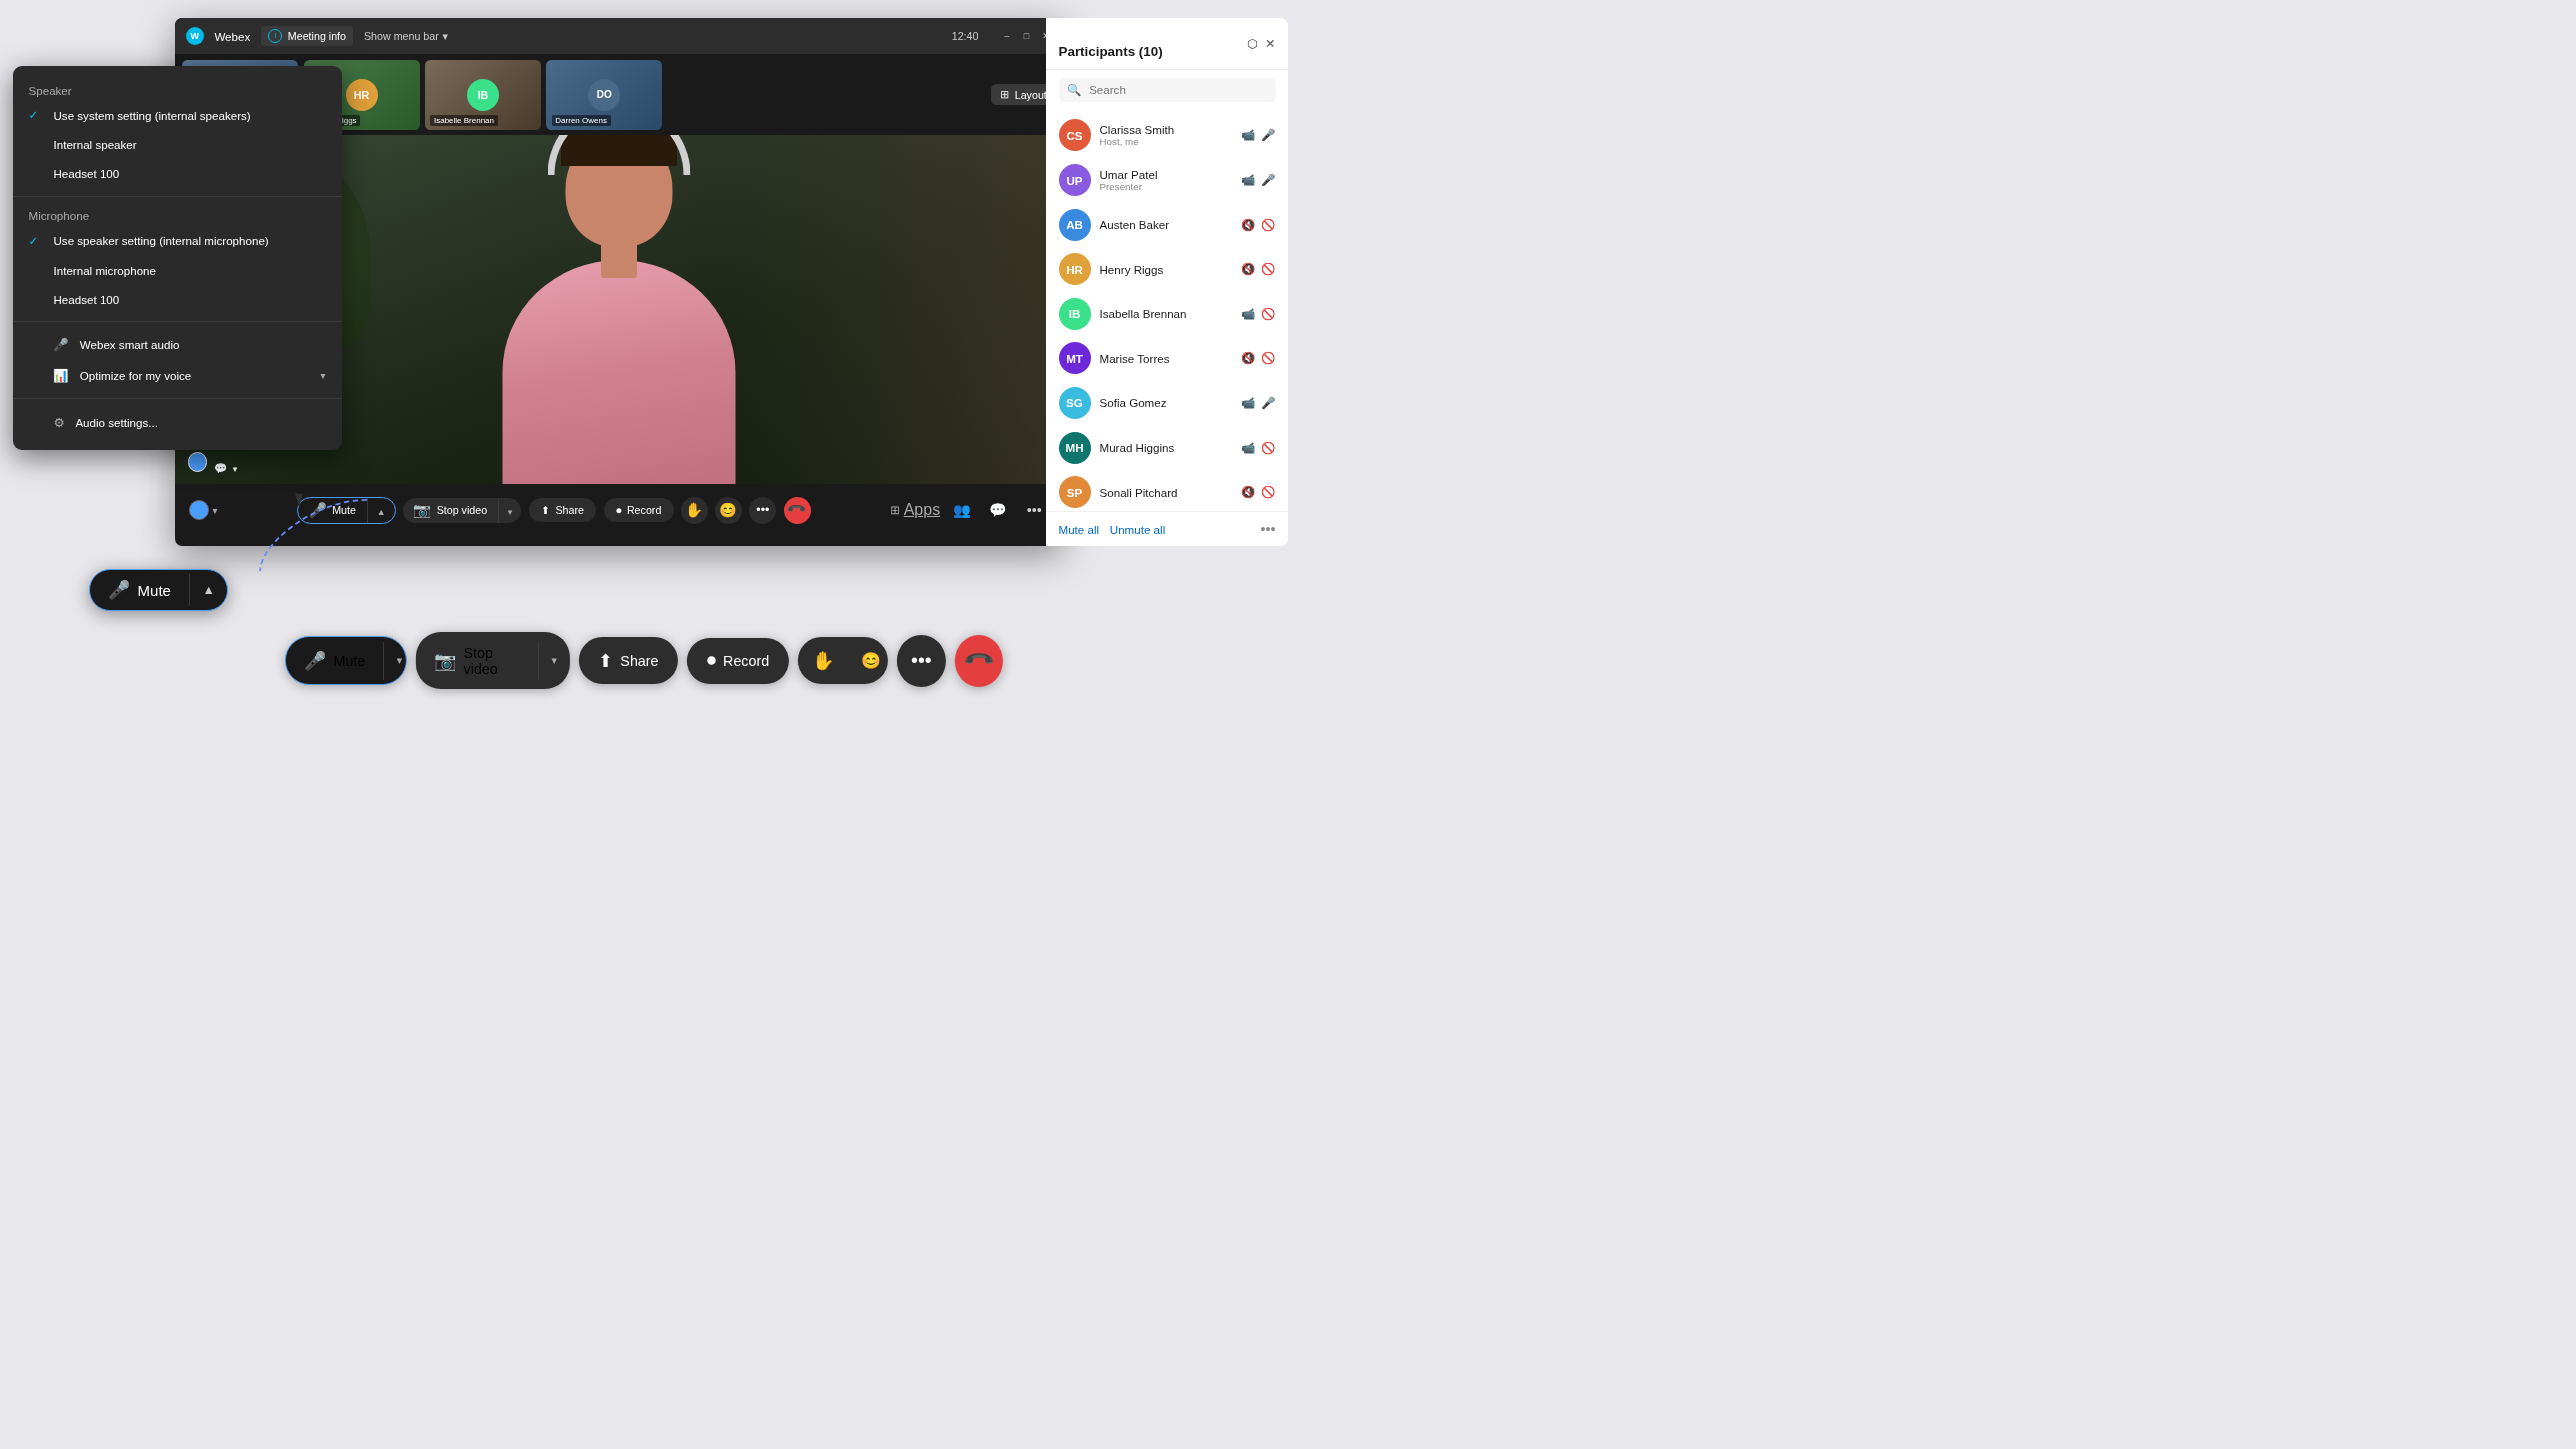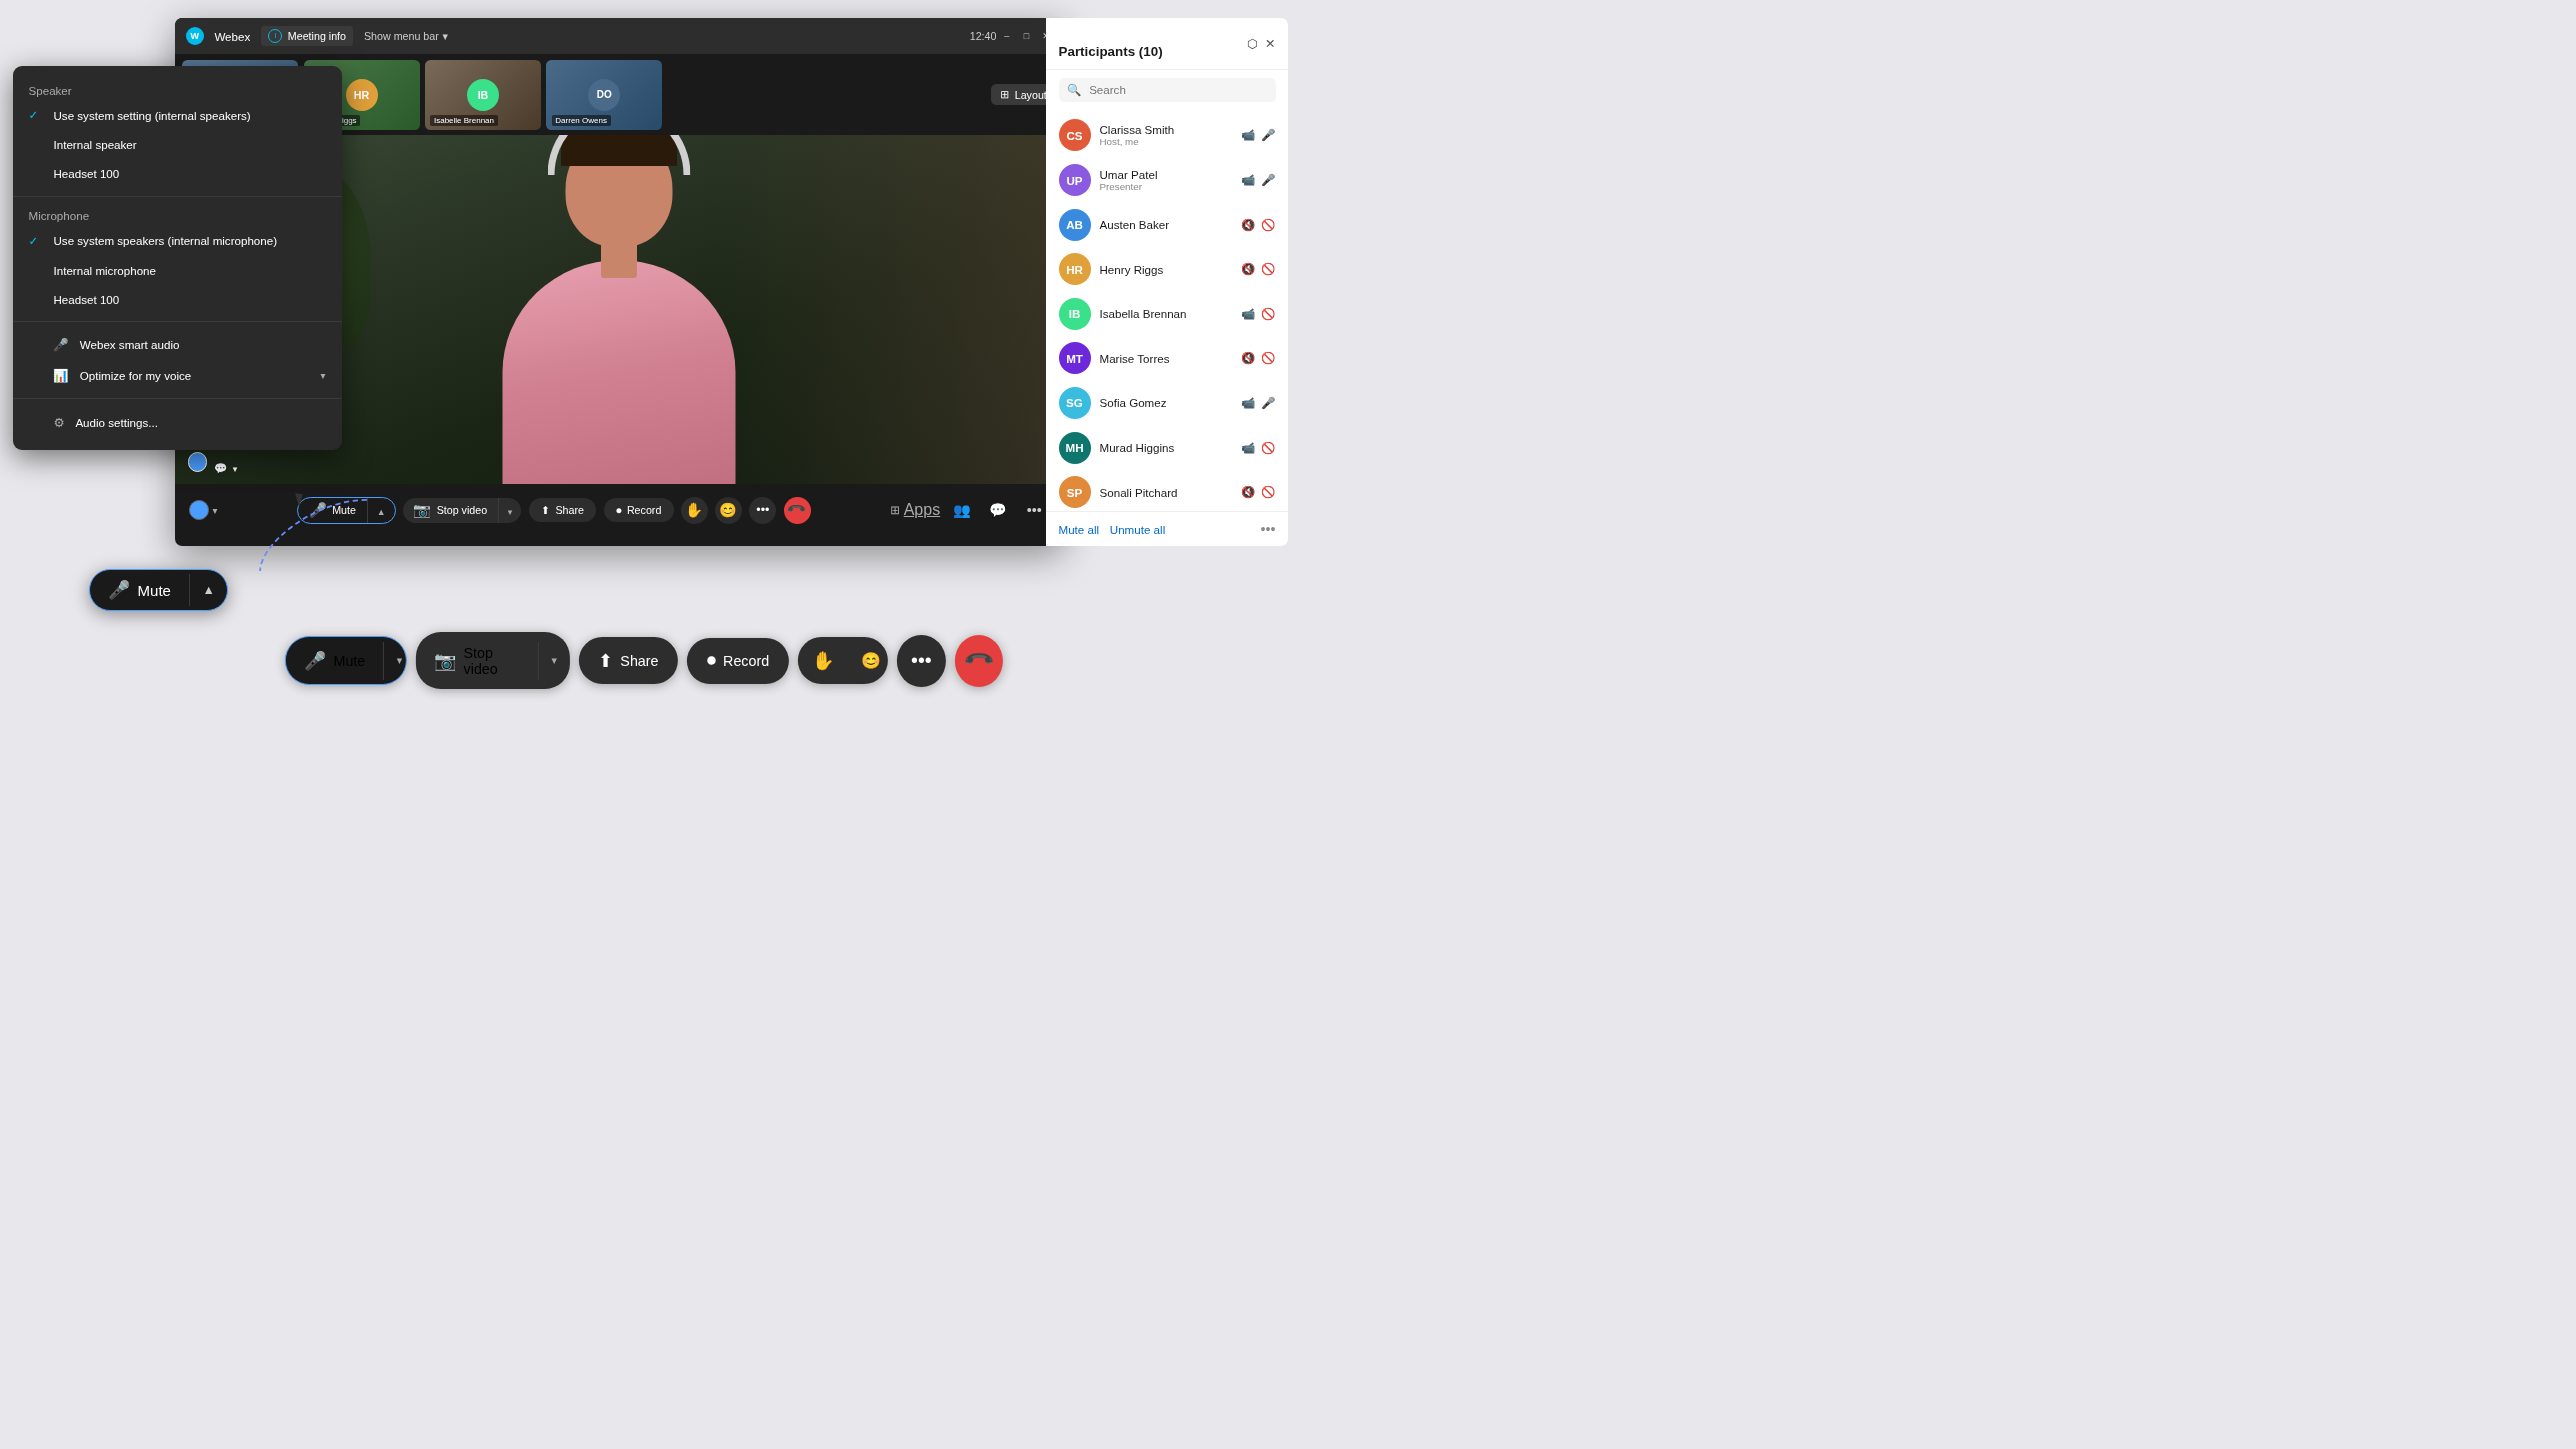--- a/index.html
+++ b/index.html
@@ -79,21 +79,21 @@
       font-size: 10.7px;
       cursor: pointer;
       display: flex;
       align-items: center;
       gap: 3.6px;
     }
     .title-bar-right {
       margin-left: auto;
       display: flex;
       align-items: center;
-      gap: 4px;
+      gap: 22px;
     }
     .time-display {
       color: #ccc;
       font-size: 10.7px;
     }
     .window-controls {
       display: flex;
       gap: 7.2px;
     }
     .win-btn {
@@ -907,21 +907,21 @@
   <div class="menu-item menu-item-indent">
     <span>Headset 100</span>
   </div>
 
   <hr class="menu-divider">
 
   <div class="menu-section-title">Microphone</div>
 
   <div class="menu-item">
     <span class="menu-check">✓</span>
-    <span>Use system speakers (internal microphone)</span>
+    <span>Use speaker setting (internal microphone)</span>
   </div>
   <div class="menu-item menu-item-indent">
     <span>Internal microphone</span>
   </div>
   <div class="menu-item menu-item-indent">
     <span>Headset 100</span>
   </div>
 
   <hr class="menu-divider">
 

